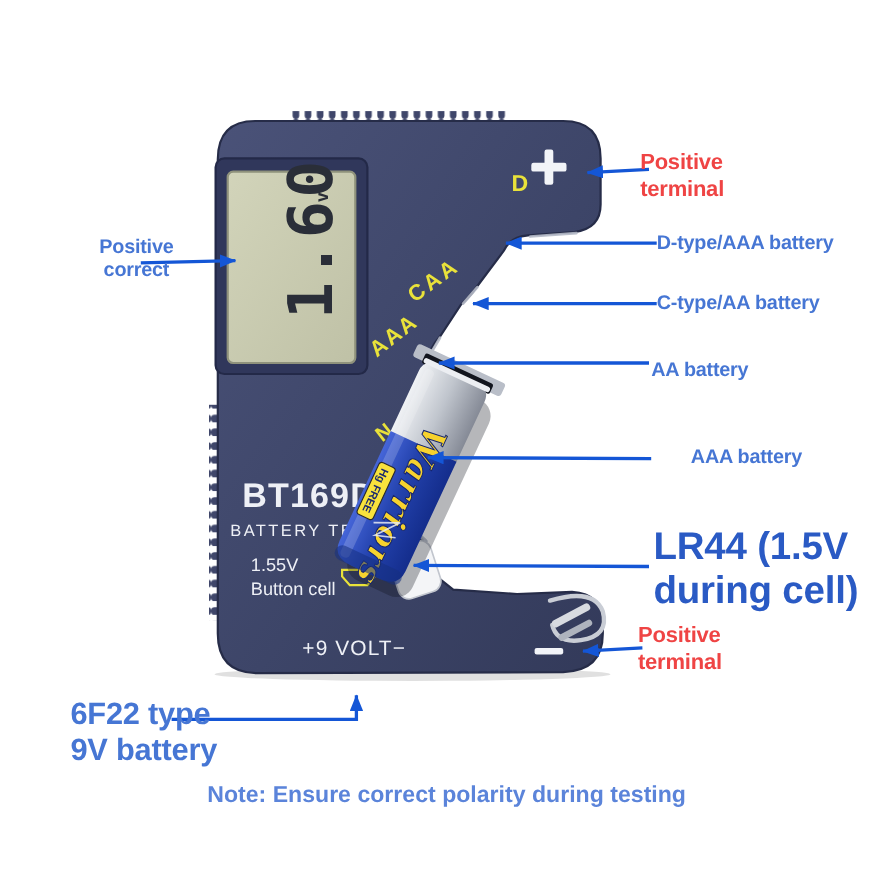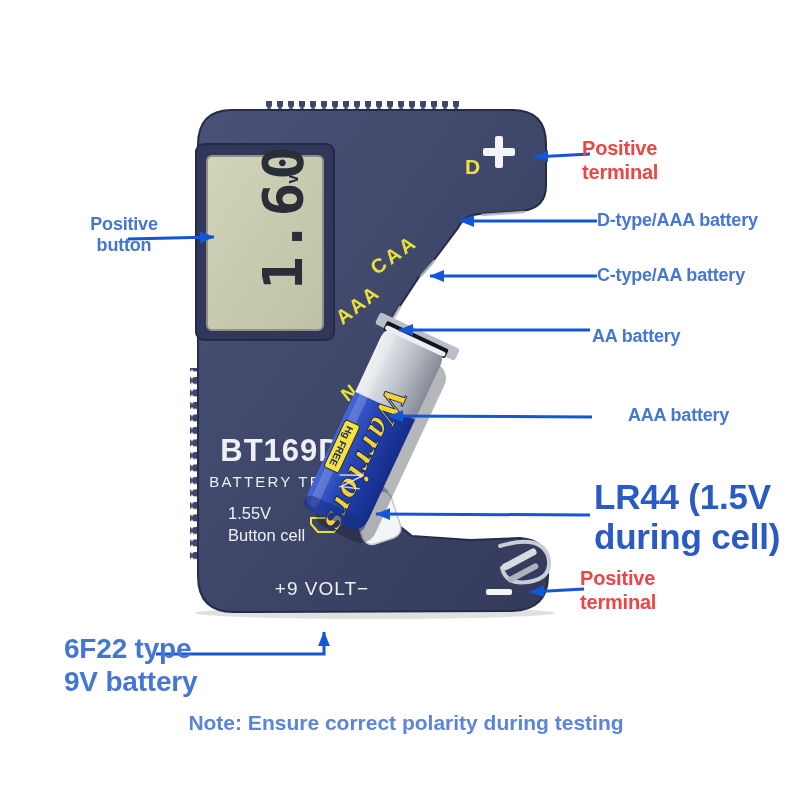--- a/index.html
+++ b/index.html
@@ -134,21 +134,21 @@
     <path d="M 592,417 L 389,416" marker-end="url(#arrow)"></path>
     <path d="M 590,515 L 376,514" marker-end="url(#arrow)"></path>
     <path d="M 584,589 L 530,592" marker-end="url(#arrow)"></path>
     <path d="M 128,239 L 214,237" marker-end="url(#arrow)"></path>
     <path d="M 156,654 L 324,654 L 324,632" marker-end="url(#arrow)"></path>
   </g>
 </svg>
 
 <div class="label center" style="left:70px;top:214px;width:108px;">
   <div>Positive</div>
-  <div>button</div>
+  <div>correct</div>
 </div>
 
 <div class="label dark" style="left:582px;top:137px;">
   <div>Positive</div>
   <div>terminal</div>
 </div>
 
 <div class="label" style="left:597px;top:210px;">D-type/AAA battery</div>
 
 <div class="label" style="left:597px;top:265px;">C-type/AA battery</div>

